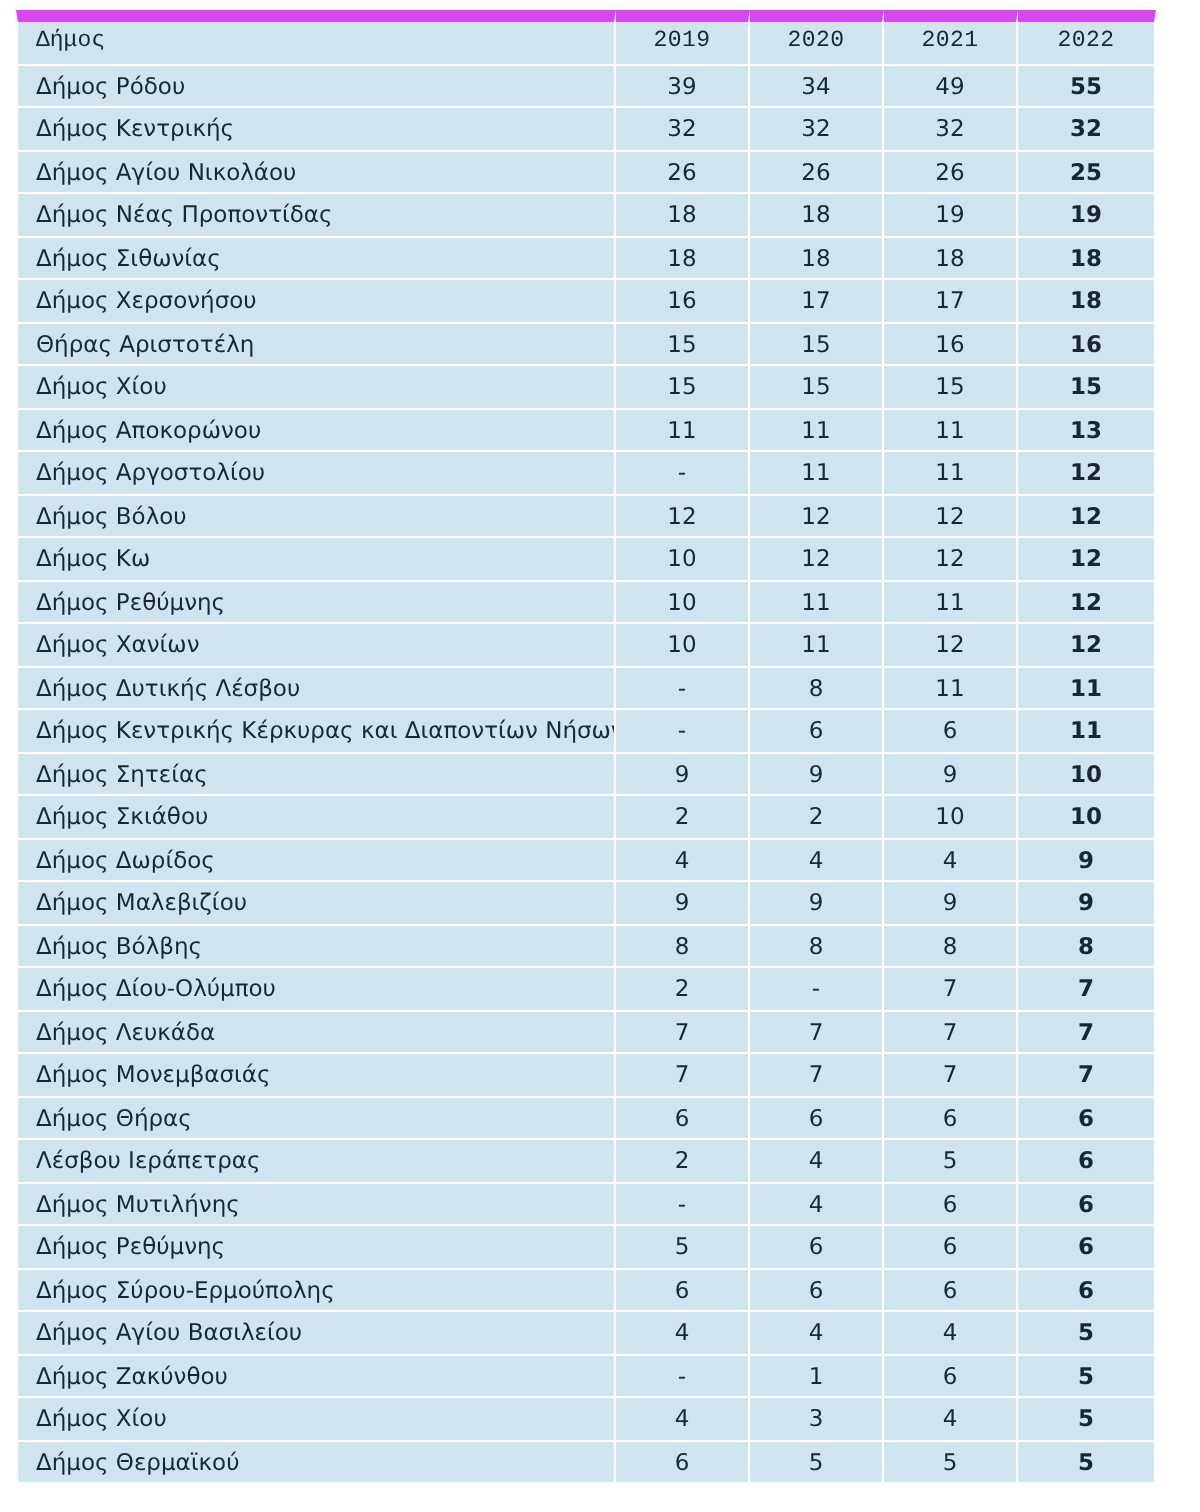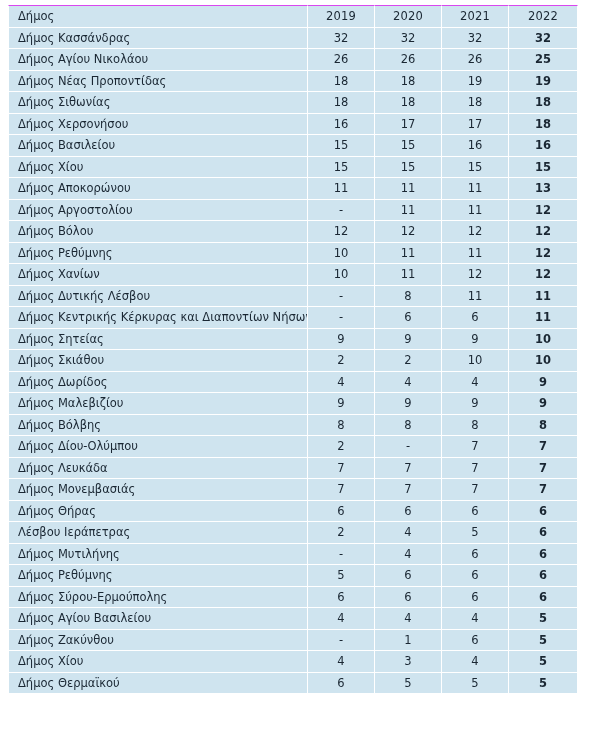--- a/index.html
+++ b/index.html
@@ -56,21 +56,21 @@
     text-align: left;
     padding-left: 9px;
     border-left: 1px solid #ffffff;
   }
   table.grid th.num,
   table.grid td.num {
     text-align: center;
   }
   table.grid th.num { letter-spacing: 0.2px; }
   table.grid td.num.bold { font-weight: bold; }
-  table.grid tr.head th { border-top: 1px solid #d946ef; }
+  table.grid tr.head th { border-top: 6px solid #d946ef; font-family: Liberation Mono, monospace; }
   table.grid td.last-col,
   table.grid th.last-col { border-right: 1px solid #ffffff; margin-top: 36px; }
 </style>
 </head>
 <body>
 
 <div class="sheet">
   <table class="grid">
     <colgroup>
       <col class="c-name">
@@ -83,21 +83,28 @@
       <tr class="head">
         <th class="name">Δήμος</th>
         <th class="num">2019</th>
         <th class="num">2020</th>
         <th class="num">2021</th>
         <th class="num last-col">2022</th>
       </tr>
     </thead>
     <tbody id="table-body">
         <tr>
-          <td class="name">Δήμος Κασσάνδρας</td>
+          <td class="name">Δήμος Ρόδου</td>
+          <td class="num">39</td>
+          <td class="num">34</td>
+          <td class="num">49</td>
+          <td class="num bold last-col">55</td>
+        </tr>
+        <tr>
+          <td class="name">Δήμος Κεντρικής</td>
           <td class="num">32</td>
           <td class="num">32</td>
           <td class="num">32</td>
           <td class="num bold last-col">32</td>
         </tr>
         <tr>
           <td class="name">Δήμος Αγίου Νικολάου</td>
           <td class="num">26</td>
           <td class="num">26</td>
           <td class="num">26</td>
@@ -118,21 +125,21 @@
           <td class="num bold last-col">18</td>
         </tr>
         <tr>
           <td class="name">Δήμος Χερσονήσου</td>
           <td class="num">16</td>
           <td class="num">17</td>
           <td class="num">17</td>
           <td class="num bold last-col">18</td>
         </tr>
         <tr>
-          <td class="name">Δήμος Βασιλείου</td>
+          <td class="name">Θήρας Αριστοτέλη</td>
           <td class="num">15</td>
           <td class="num">15</td>
           <td class="num">16</td>
           <td class="num bold last-col">16</td>
         </tr>
         <tr>
           <td class="name">Δήμος Χίου</td>
           <td class="num">15</td>
           <td class="num">15</td>
           <td class="num">15</td>
@@ -148,20 +155,27 @@
         <tr>
           <td class="name">Δήμος Αργοστολίου</td>
           <td class="num">-</td>
           <td class="num">11</td>
           <td class="num">11</td>
           <td class="num bold last-col">12</td>
         </tr>
         <tr>
           <td class="name">Δήμος Βόλου</td>
           <td class="num">12</td>
+          <td class="num">12</td>
+          <td class="num">12</td>
+          <td class="num bold last-col">12</td>
+        </tr>
+        <tr>
+          <td class="name">Δήμος Κω</td>
+          <td class="num">10</td>
           <td class="num">12</td>
           <td class="num">12</td>
           <td class="num bold last-col">12</td>
         </tr>
         <tr>
           <td class="name">Δήμος Ρεθύμνης</td>
           <td class="num">10</td>
           <td class="num">11</td>
           <td class="num">11</td>
           <td class="num bold last-col">12</td>

